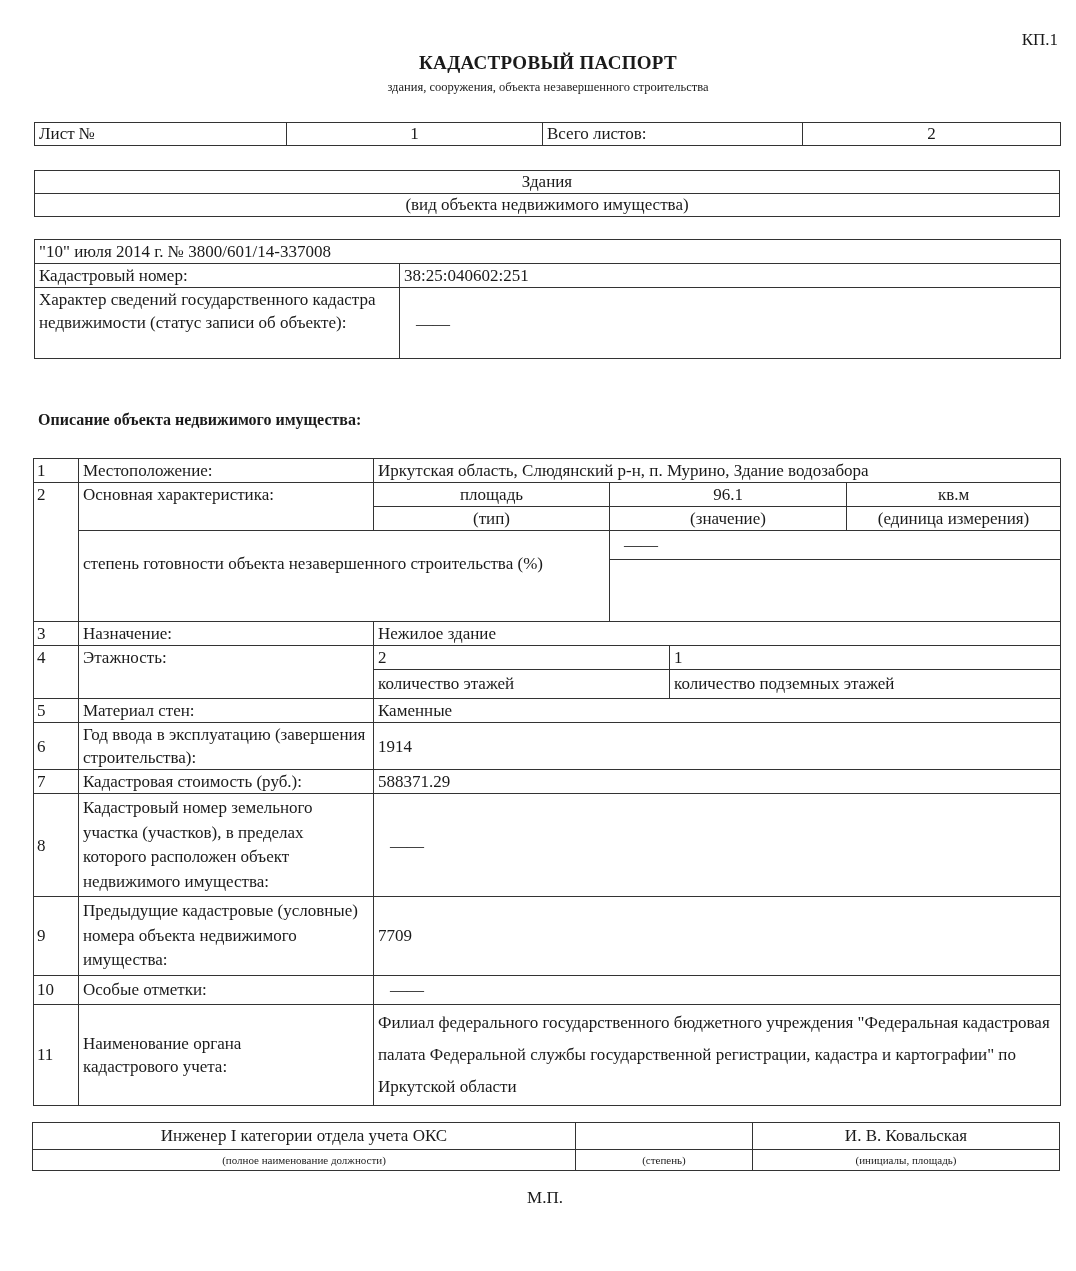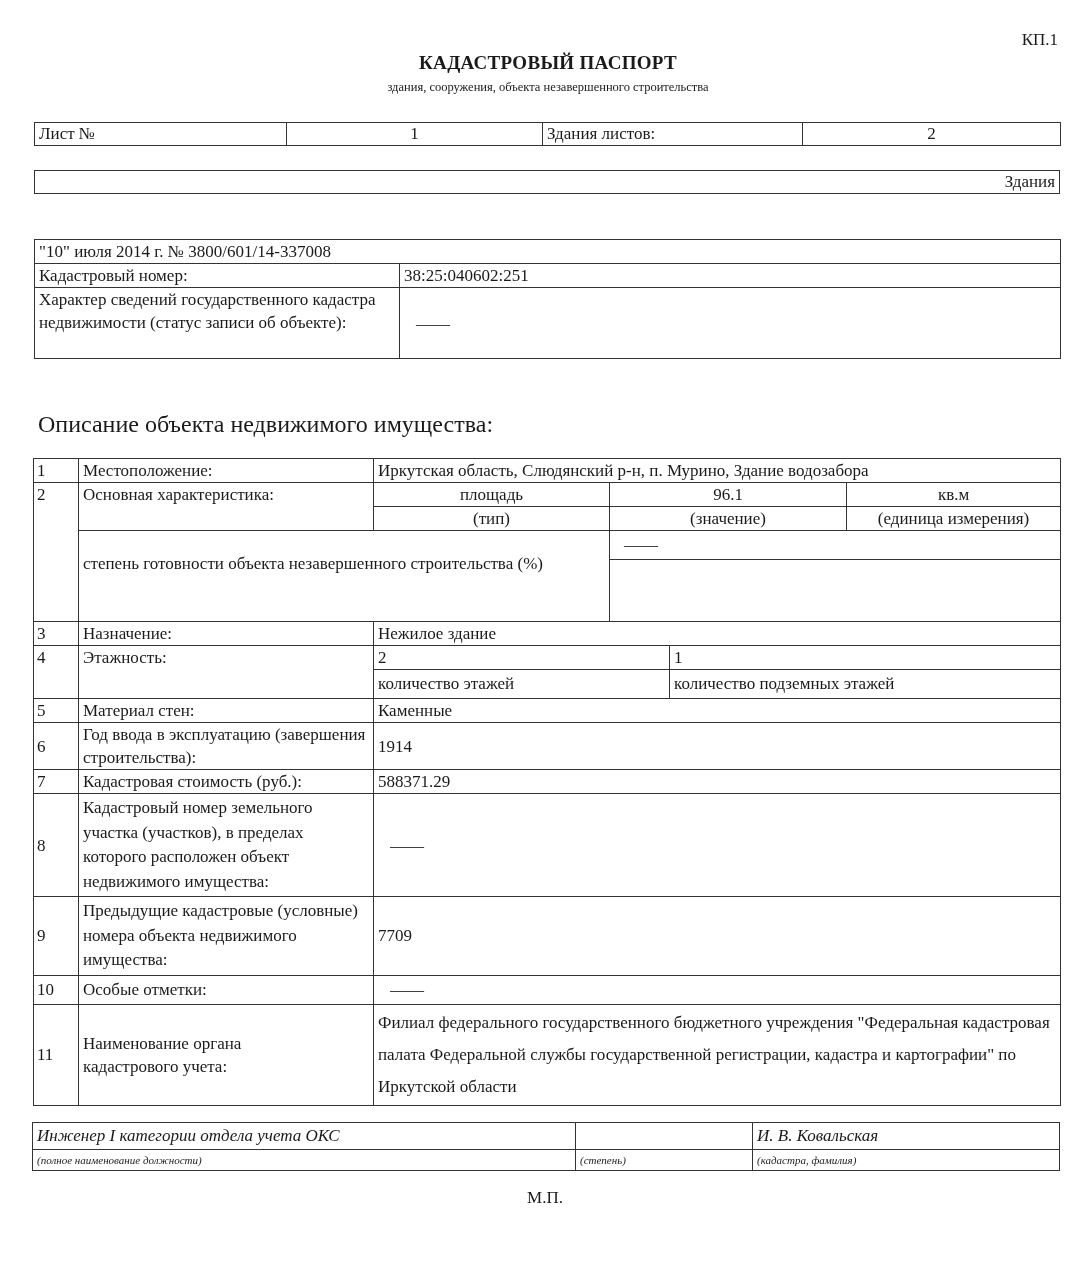--- a/index.html
+++ b/index.html
@@ -16,40 +16,40 @@
   table { border-collapse: collapse; position: absolute; table-layout: fixed; }
   td { border: 1.5px solid #333; padding: 0 4px; font-size: 17px; line-height: 22px; vertical-align: top; }
 
   
   .sheet { top: 122px; left: 34px; width: 1026px; padding-left: 48px; }
   .sheet td { height: 22px; line-height: 22px; }
   .c { text-align: center; }
 
   
   .objtype { top: 170px; left: 34px; width: 1026px; }
-  .objtype td { height: 22px; text-align: right; }
+  .objtype td { height: 22px; text-align: center; }
 
   
   .info { top: 239px; left: 34px; width: 1026px; }
   .info td { line-height: 23px; }
   .info .mid { vertical-align: middle; }
 
-  .section-label { top: 411px; left: 38px; font-size: 24px; }
+  .section-label { top: 411px; left: 38px; font-size: 16px; font-weight: bold; }
 
   
   .desc { top: 458px; left: 33px; width: 1027px; }
   .desc td { line-height: 23px; }
   .desc .num { vertical-align: top; padding-left: 3px; }
   .desc .vmid { vertical-align: middle; }
   .desc .center { text-align: center; }
   .desc .noborder-b { border-bottom: none; }
 
   
   .sign { top: 1122px; left: 32px; width: 1027px; }
-  .sign td { text-align: left; font-style: italic; }
+  .sign td { text-align: center; }
   .sign .main { font-size: 17px; height: 26px; line-height: 26px; }
   .sign .cap { font-size: 11px; height: 20px; line-height: 20px; }
 
   .stamp { top: 1188px; left: 0; width: 1090px; text-align: center; font-size: 17px; }
 </style>
 </head>
 <body>
 
 <div class="abs form-code">КП.1</div>
 <div class="abs doc-title">КАДАСТРОВЫЙ ПАСПОРТ</div>
@@ -59,30 +59,33 @@
   <colgroup>
       <col style="width:252px">
       <col style="width:256px">
       <col style="width:260px">
       <col style="width:258px">
     </colgroup>
   <tbody>
       <tr>
     <td>Лист №</td>
     <td class="c">1</td>
-    <td>Здания листов:</td>
+    <td>Всего листов:</td>
     <td class="c">2</td>
   </tr>
 </tbody>
   </table>
 
 <table class="objtype">
   <tbody>
       <tr>
         <td>Здания</td>
+      </tr>
+  <tr>
+        <td>(вид объекта недвижимого имущества)</td>
       </tr>
 </tbody>
   </table>
 
 <table class="info">
   <colgroup>
       <col style="width:365px">
       <col style="width:661px">
     </colgroup>
   <tbody>
@@ -208,18 +211,18 @@
     </colgroup>
   <tbody>
       <tr>
     <td class="main">Инженер I категории отдела учета ОКС</td>
     <td class="main"></td>
     <td class="main">И. В. Ковальская</td>
   </tr>
   <tr>
     <td class="cap">(полное наименование должности)</td>
     <td class="cap">(степень)</td>
-    <td class="cap">(кадастра, фамилия)</td>
+    <td class="cap">(инициалы, площадь)</td>
   </tr>
 </tbody>
   </table>
 
 <div class="abs stamp">М.П.</div>
 
 </body></html>

